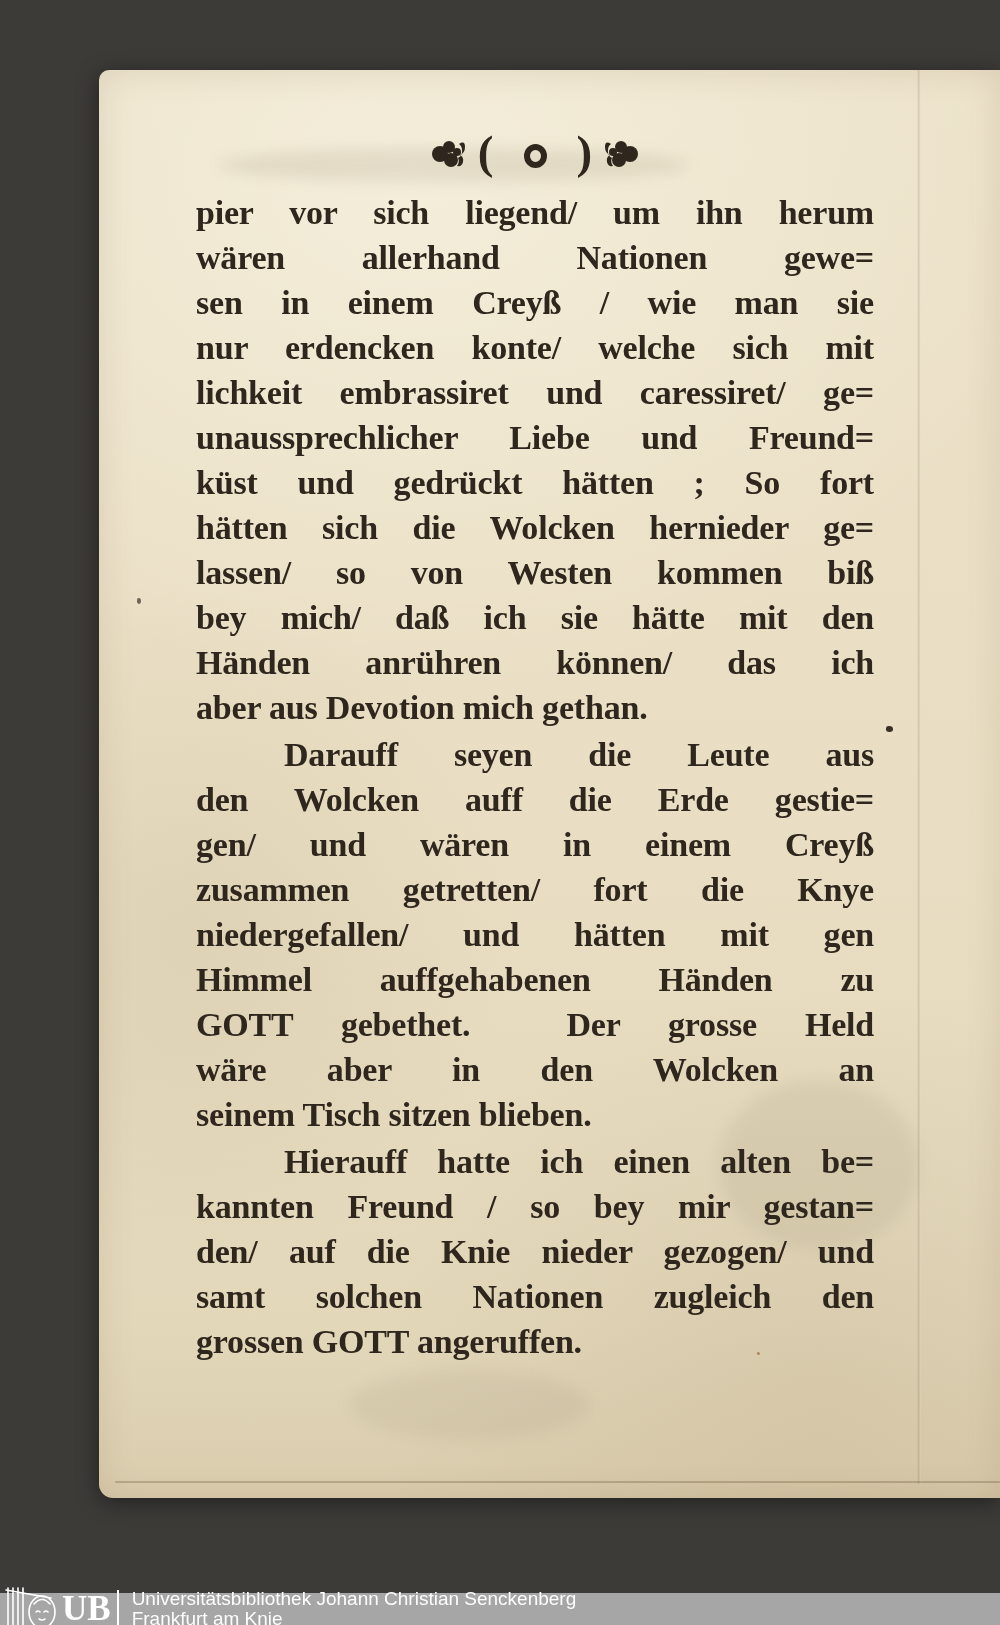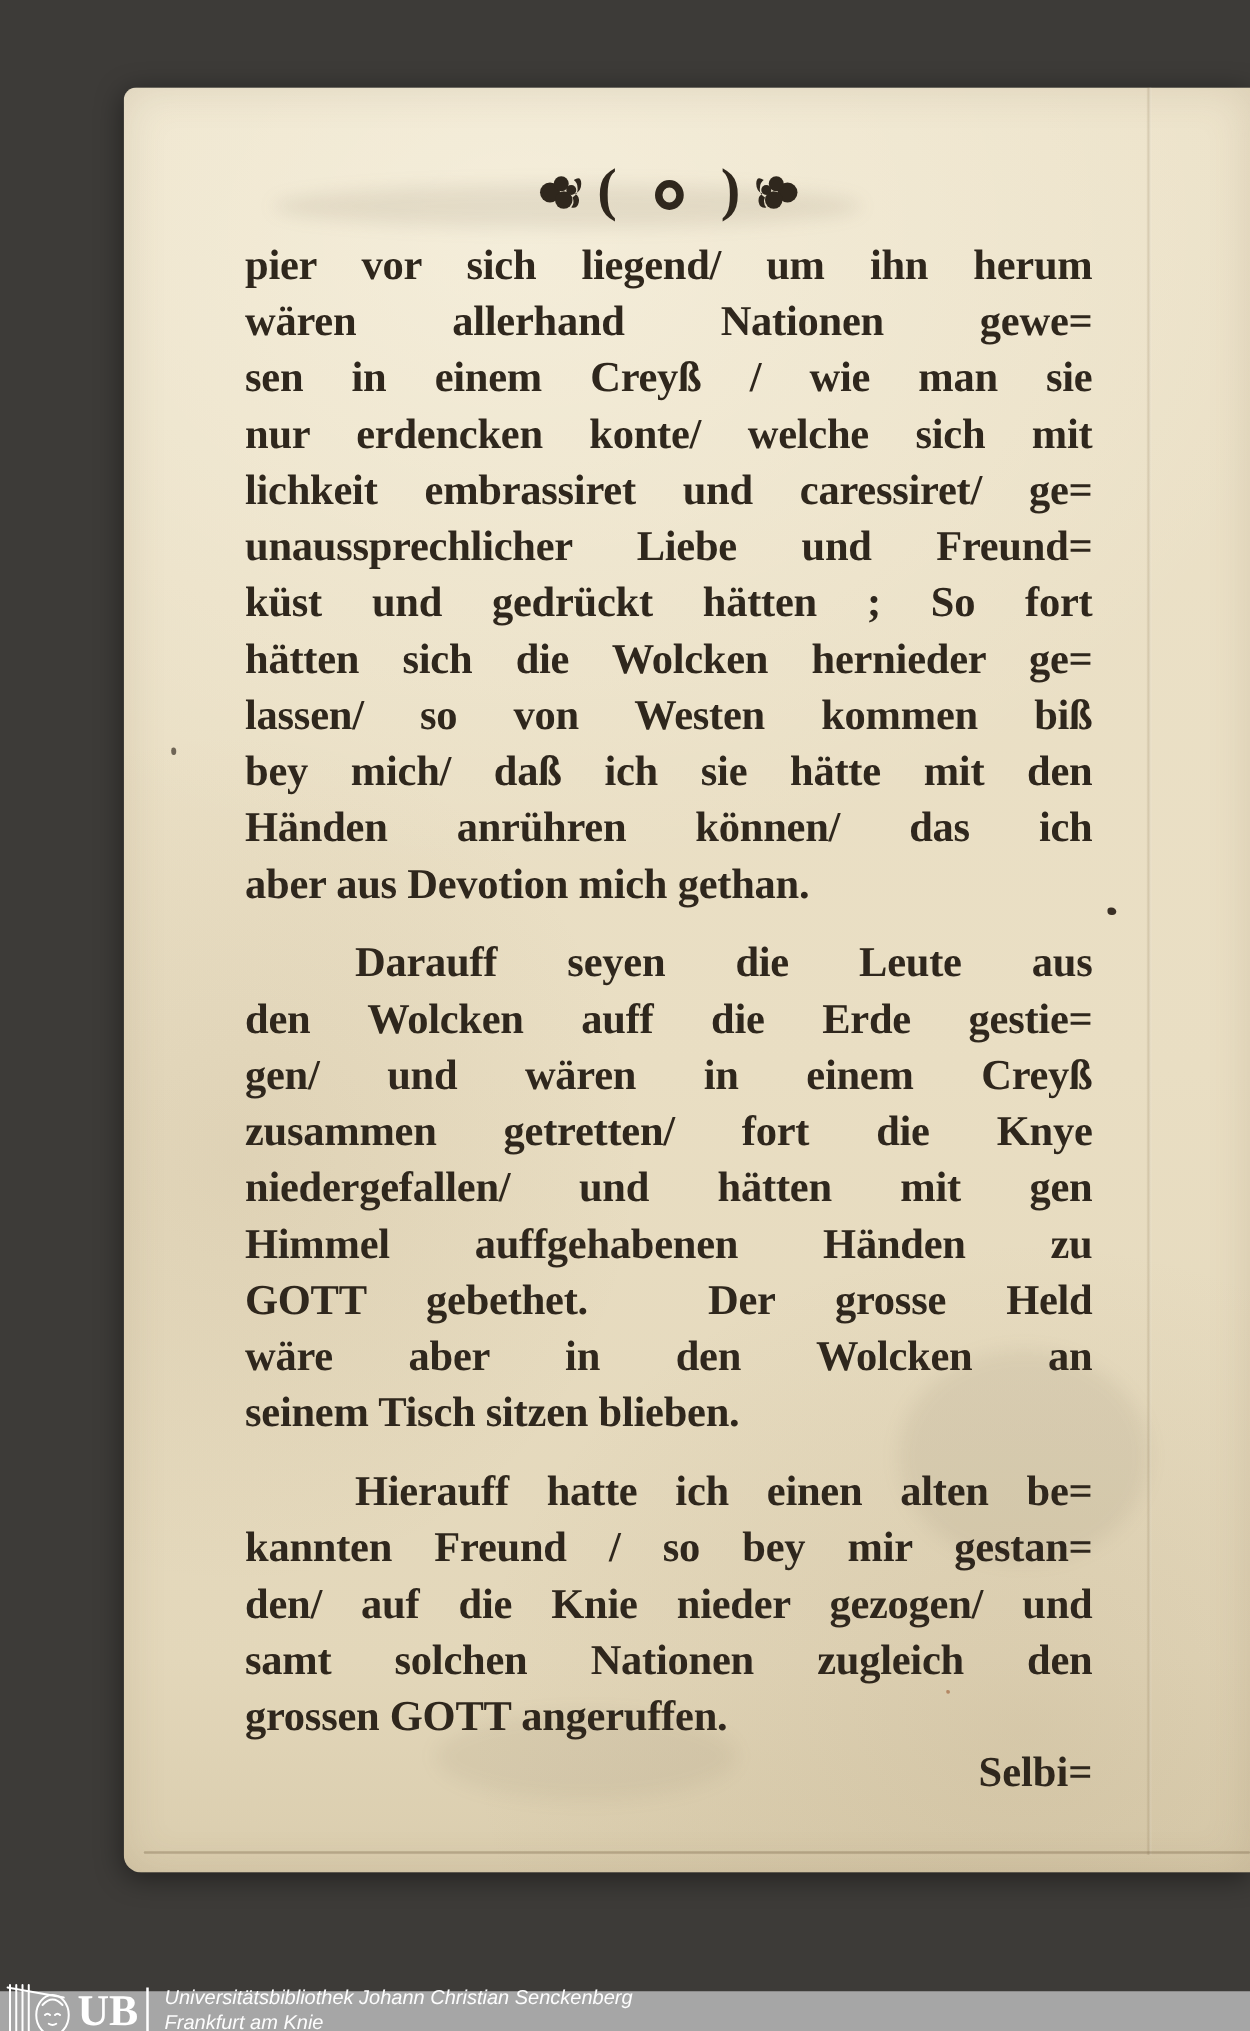--- a/index.html
+++ b/index.html
@@ -56,40 +56,40 @@
     color:#2f271d;
   }
   .line{
     height:45px;line-height:45px;font-size:34px;font-weight:700;
     letter-spacing:-0.2px;
     text-align:justify;text-align-last:justify;
     white-space:normal;overflow:visible;
   }
   .line.flush{text-align-last:left;}
   .line.indent{text-indent:88px;}
-  .para + .para{margin-top:18px;}
+  .para + .para{margin-top:2px;}
   .catchword{
     height:45px;line-height:45px;font-size:34px;font-weight:700;
     color:#2f271d;text-align:right;
   }
   
   .footerbar{
     position:absolute;left:0;right:0;bottom:0;height:32px;
     background:#a6a6a6;
     display:flex;align-items:center;
     font-family:"Liberation Sans","DejaVu Sans",sans-serif;
   }
   .logoart{margin-left:5px;flex:none;}
   .ub{
     color:#ffffff;font-family:"Liberation Serif","DejaVu Serif",serif;
     font-weight:700;font-size:35px;line-height:48px;margin-left:1px;flex:none;
   }
   .logodivider{width:2px;height:38px;background:#ffffff;margin-left:6px;flex:none;}
   .footertext{margin-left:13px;color:#fdfdfd;}
-  .footertext .ft{font-size:16px;line-height:20px;font-style:italic;}
+  .footertext .ft{font-size:19px;line-height:20px;}
 </style>
 </head>
 <body>
 
 <div class="sheet">
 
   <div class="smudge sm1"></div>
   <div class="smudge sm2"></div>
   <div class="smudge sm3"></div>
 
@@ -143,21 +143,20 @@
         <div class="line">wäre aber in den Wolcken an</div>
         <div class="line flush">seinem Tisch sitzen blieben.</div>
       </div>
       <div class="para">
         <div class="line indent">Hierauff hatte ich einen alten be=</div>
         <div class="line">kannten Freund / so bey mir gestan=</div>
         <div class="line">den/ auf die Knie nieder gezogen/ und</div>
         <div class="line">samt solchen Nationen zugleich den</div>
         <div class="line flush">grossen GOTT angeruffen.</div>
       </div>
-      <div class="catchword">Selbi=</div>
     </div>
 
   <div class="speck sp1"></div>
   <div class="speck sp2"></div>
   <div class="speck sp3"></div>
 
   <div class="fold"></div>
   <div class="under-edge"></div>
 </div>
 

